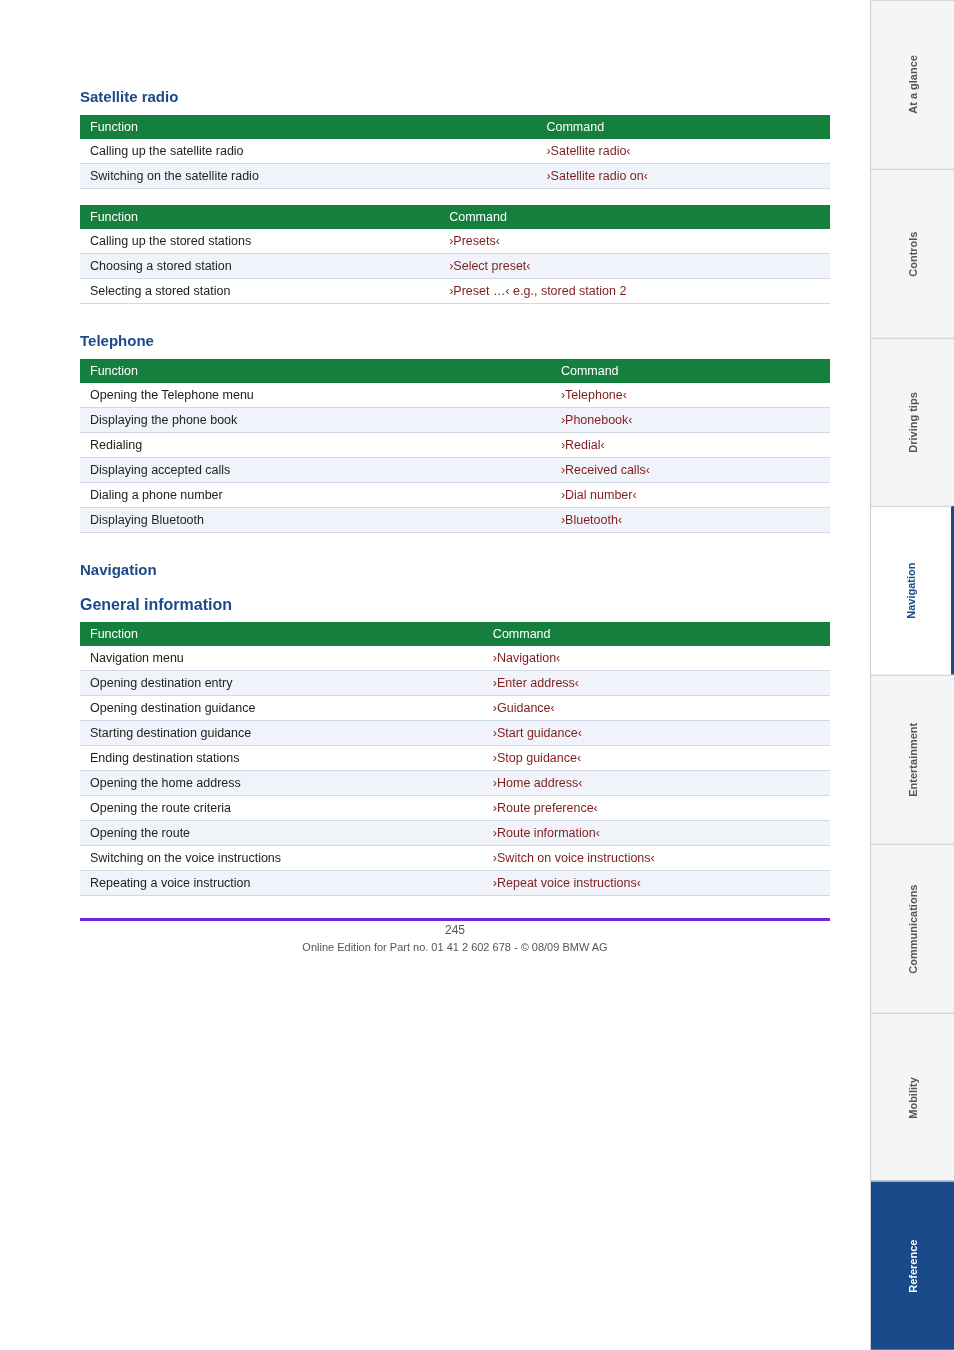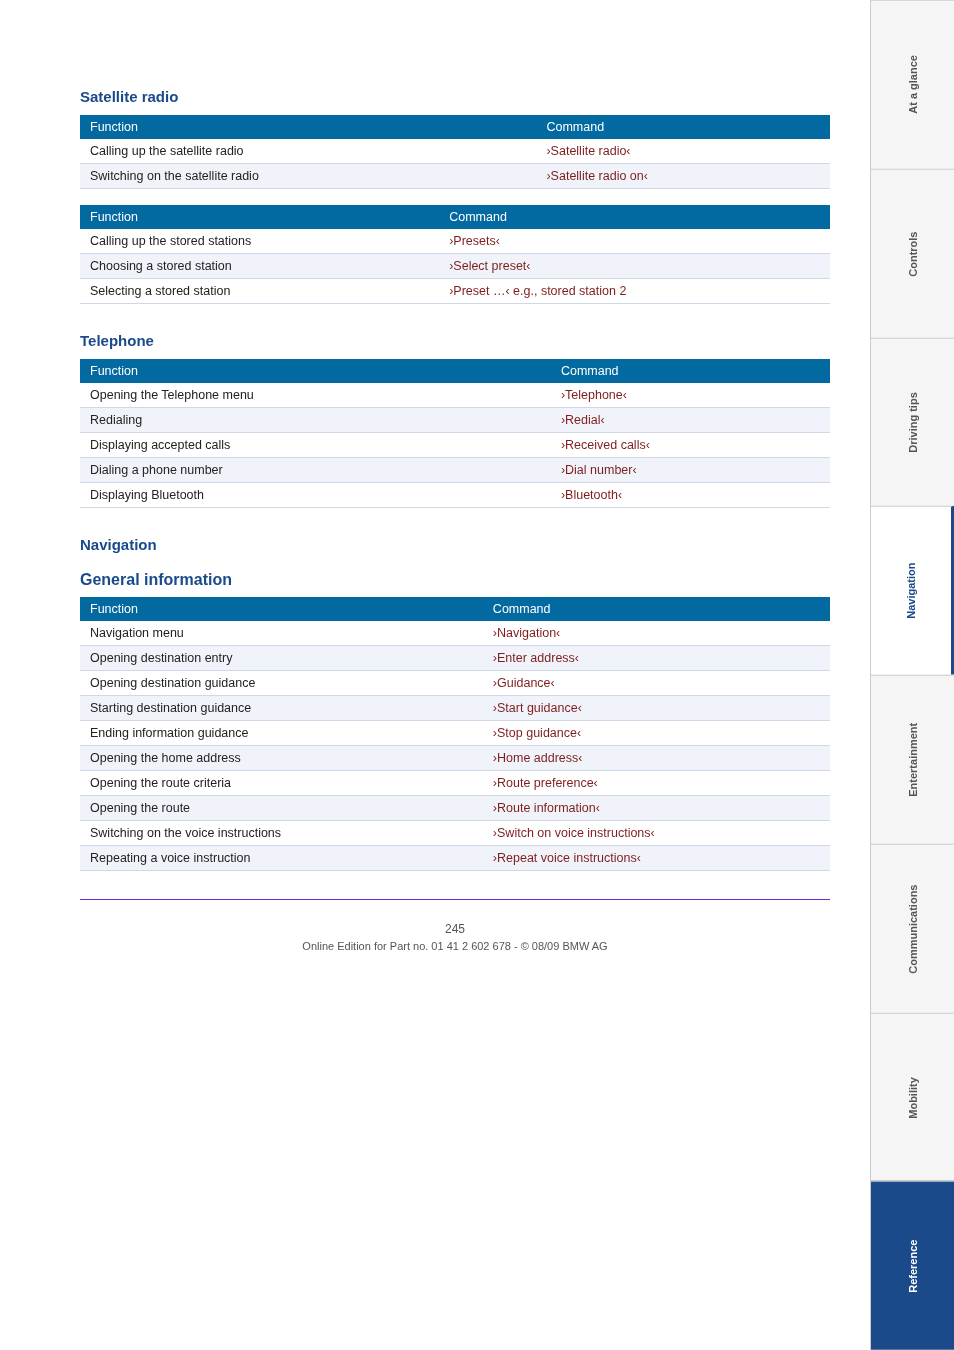--- a/index.html
+++ b/index.html
@@ -75,21 +75,21 @@
 
     
     table {
       width: 100%;
       border-collapse: collapse;
       margin-bottom: 16px;
       font-size: 12.5px;
     }
 
     thead tr {
-      background: #0369a1;
+      background: #15803d;
       color: #fff;
     }
 
     thead th {
       padding: 5px 10px;
       text-align: left;
       font-weight: normal;
     }
 
     tbody tr {
@@ -110,23 +110,23 @@
     }
 
     .command-text {
       color: #7f1d1d;
     }
 
     .page-footer {
       text-align: center;
       font-size: 11px;
       color: #555;
-      margin-top: 28px;
-      padding-top: 22px;
-      border-top: 1px solid #6d28d9;
+      margin-top: 22px;
+      padding-top: 2px;
+      border-top: 3px solid #6d28d9;
     }
 
     .page-number {
       display: block;
       text-align: center;
       font-size: 12px;
       margin-bottom: 4px;
     }
   </style>
 </head>
@@ -189,20 +189,24 @@
           <th>Function</th>
           <th>Command</th>
         </tr>
       </thead>
       <tbody id="telephone-tbody">
       <tr>
             <td>Opening the Telephone menu</td>
             <td class="command-text">›Telephone‹</td>
           </tr>
           <tr>
+            <td>Displaying the phone book</td>
+            <td class="command-text">›Phonebook‹</td>
+          </tr>
+          <tr>
             <td>Redialing</td>
             <td class="command-text">›Redial‹</td>
           </tr>
           <tr>
             <td>Displaying accepted calls</td>
             <td class="command-text">›Received calls‹</td>
           </tr>
           <tr>
             <td>Dialing a phone number</td>
             <td class="command-text">›Dial number‹</td>
@@ -236,21 +240,21 @@
           </tr>
           <tr>
             <td>Opening destination guidance</td>
             <td class="command-text">›Guidance‹</td>
           </tr>
           <tr>
             <td>Starting destination guidance</td>
             <td class="command-text">›Start guidance‹</td>
           </tr>
           <tr>
-            <td>Ending information guidance</td>
+            <td>Ending destination stations</td>
             <td class="command-text">›Stop guidance‹</td>
           </tr>
           <tr>
             <td>Opening the home address</td>
             <td class="command-text">›Home address‹</td>
           </tr>
           <tr>
             <td>Opening the route criteria</td>
             <td class="command-text">›Route preference‹</td>
           </tr>

